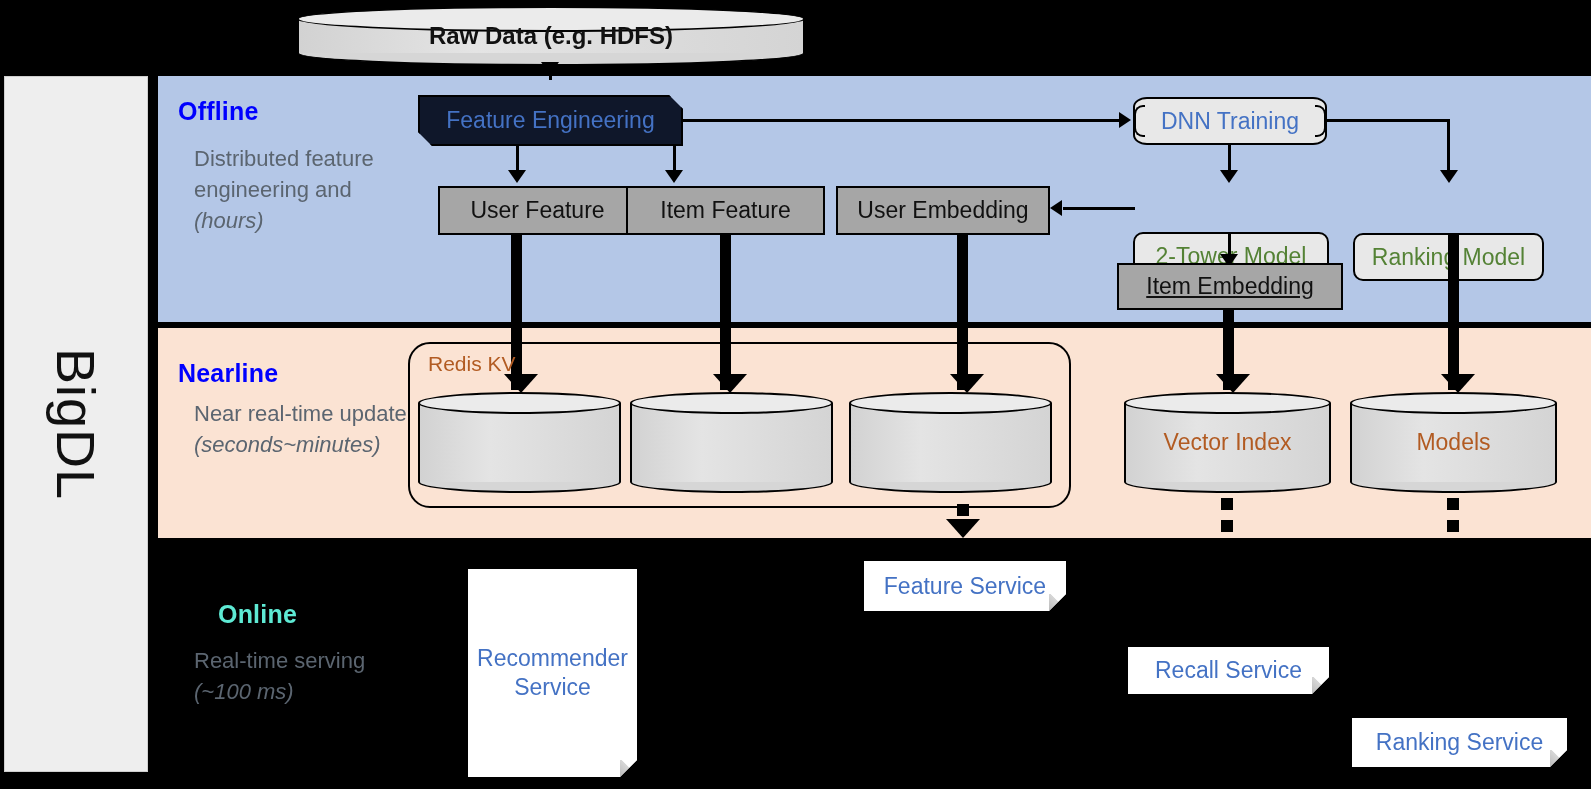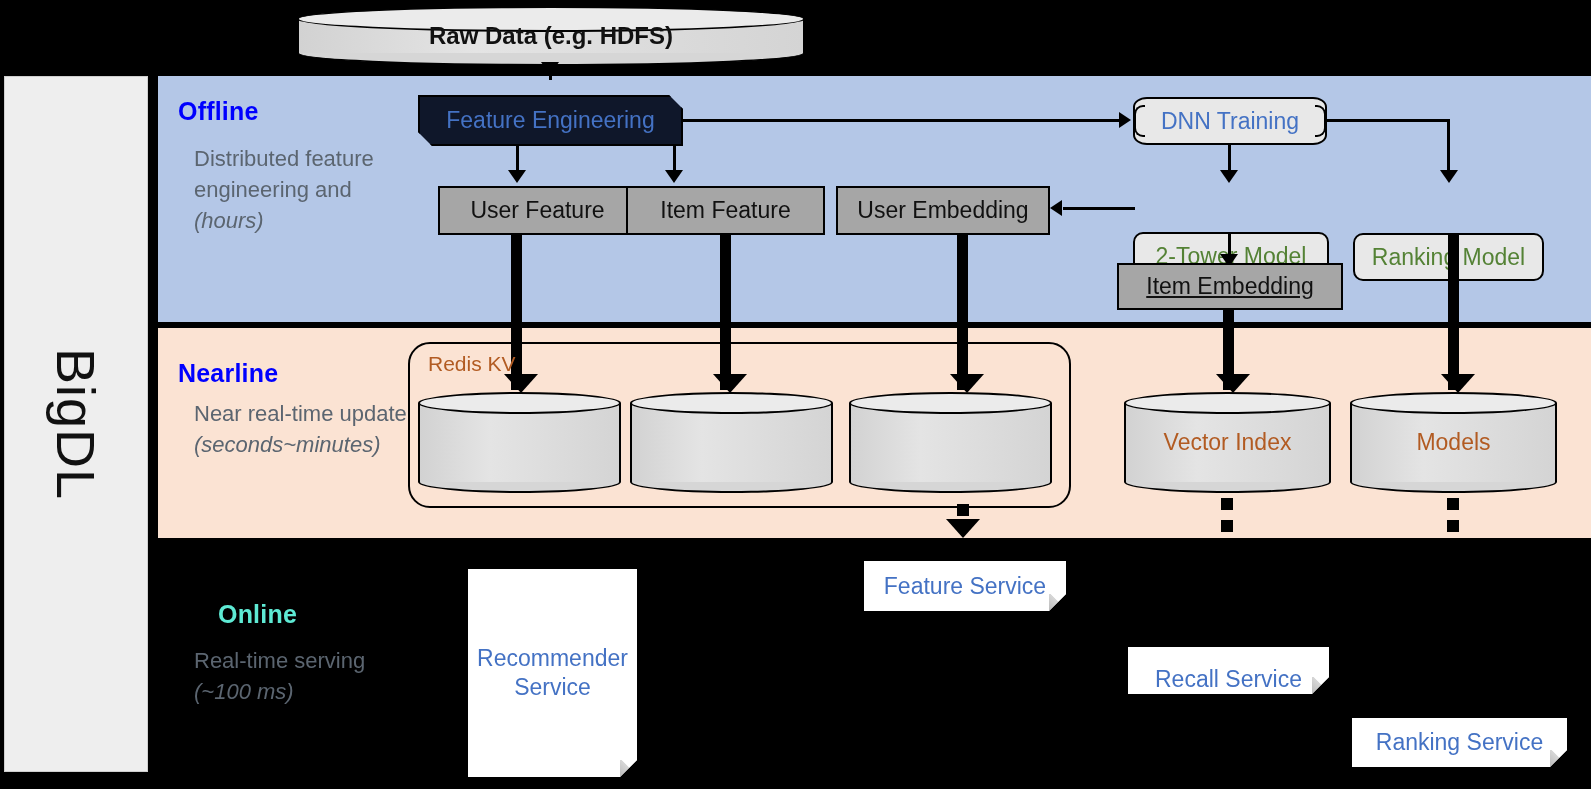--- a/index.html
+++ b/index.html
@@ -288,21 +288,21 @@
   <div class="note" style="left:468px;top:569px;width:169px;height:208px;">
     <span>Recommender Service</span>
     <div class="fold"></div>
   </div>
 
   <div class="note" style="left:864px;top:561px;width:202px;height:50px;">
     <span>Feature Service</span>
     <div class="fold"></div>
   </div>
 
-  <div class="note" style="left:1128px;top:647px;width:201px;height:47px;align-items:flex-end;">
+  <div class="note" style="left:1128px;top:647px;width:201px;height:47px;">
     <span>Recall Service</span>
     <div class="fold"></div>
   </div>
 
   <div class="note" style="left:1352px;top:718px;width:215px;height:49px;">
     <span>Ranking Service</span>
     <div class="fold"></div>
   </div>
 
 </div>

